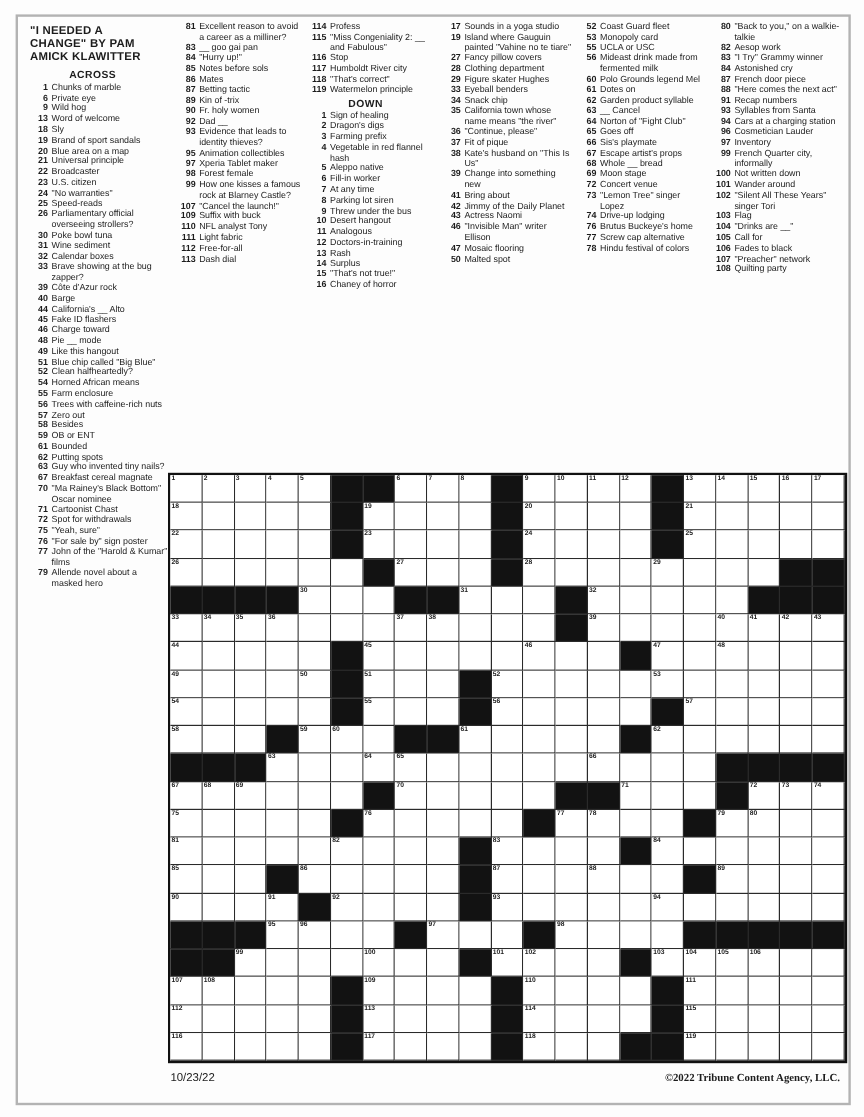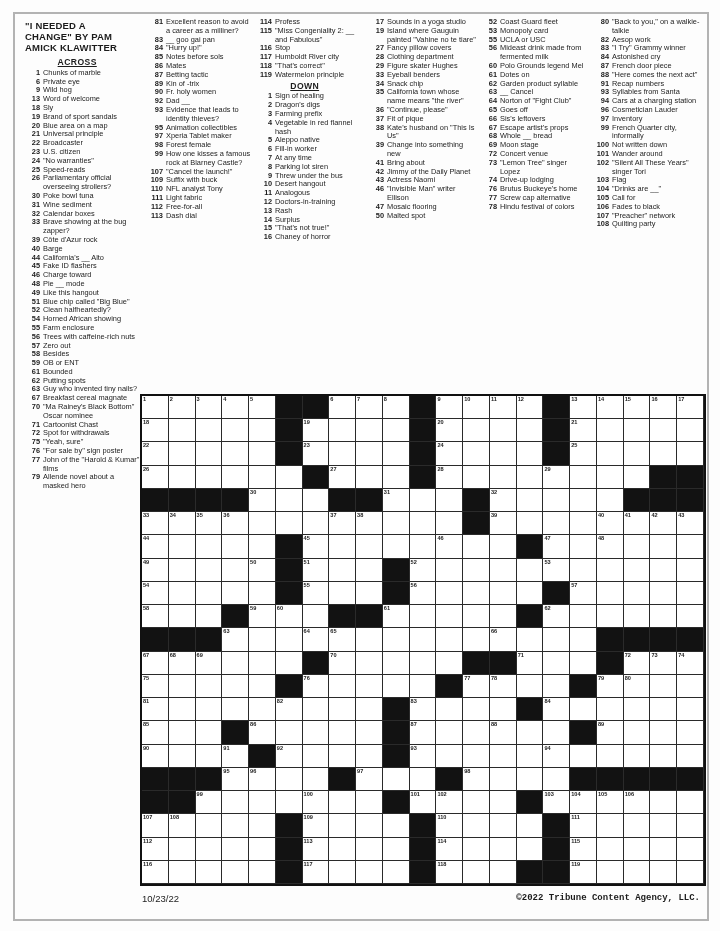--- a/index.html
+++ b/index.html
@@ -9,33 +9,33 @@
   .title{position:absolute;left:25px;top:20px;width:120px;font-size:9.5px;font-weight:bold;
          line-height:11px;letter-spacing:.2px;}
   .clue-col{position:absolute;font-size:7.4px;line-height:8.8px;}
   .col0{left:25px;top:56px;width:116px;}
   .col1{left:148px;top:18px;width:105px;}
   .col2{left:257px;top:18px;width:106px;}
   .col3{left:369px;top:18px;width:107px;}
   .col4{left:482px;top:18px;width:106px;}
   .col5{left:594px;top:18px;width:110px;}
   .clue-header{font-weight:bold;font-size:8.6px;text-align:center;width:90%;
-               margin:2px 0 2px 0;letter-spacing:.4px;text-decoration:underline;}
+               margin:2px 0 2px 0;letter-spacing:.4px;}
   .clue{display:flex;align-items:flex-start;}
   .cnum{flex:none;width:15px;text-align:right;padding-right:3px;font-weight:bold;}
   .ctext{flex:1;}
   #grid{position:absolute;left:140px;top:394px;width:562px;height:488px;
         display:grid;grid-template-columns:repeat(21,1fr);grid-template-rows:repeat(21,1fr);
         border:2px solid #111;background:#fff;}
   .cell{position:relative;border-right:1px solid #2a2a2a;border-bottom:1px solid #2a2a2a;background:#fff;}
   .cell.black{background:#121212;}
   .cell .num{position:absolute;left:1px;top:0;font-size:5.6px;line-height:6.5px;font-weight:bold;color:#222;}
   .footer-date{position:absolute;left:142px;top:893px;font-size:9.5px;font-weight:normal;}
   .footer-copy{position:absolute;right:20px;top:893px;font-size:9px;font-weight:bold;
-               font-family:Liberation Mono, monospace;}
+               font-family:Liberation Serif, serif;}
 </style>
 </head>
 <body>
 
 <div class="page">
   <div class="frame"></div>
 
   <div class="title">
     <div>"I NEEDED A</div>
     <div>CHANGE" BY PAM</div>
@@ -144,21 +144,21 @@
         <div class="clue">
           <span class="cnum">51</span>
           <span class="ctext">Blue chip called "Big Blue"</span>
         </div>
         <div class="clue">
           <span class="cnum">52</span>
           <span class="ctext">Clean halfheartedly?</span>
         </div>
         <div class="clue">
           <span class="cnum">54</span>
-          <span class="ctext">Horned African showing</span>
+          <span class="ctext">Horned African means</span>
         </div>
         <div class="clue">
           <span class="cnum">55</span>
           <span class="ctext">Farm enclosure</span>
         </div>
         <div class="clue">
           <span class="cnum">56</span>
           <span class="ctext">Trees with caffeine-rich nuts</span>
         </div>
         <div class="clue">
@@ -501,21 +501,21 @@
         <div class="clue">
           <span class="cnum">64</span>
           <span class="ctext">Norton of "Fight Club"</span>
         </div>
         <div class="clue">
           <span class="cnum">65</span>
           <span class="ctext">Goes off</span>
         </div>
         <div class="clue">
           <span class="cnum">66</span>
-          <span class="ctext">Sis's leftovers</span>
+          <span class="ctext">Sis's playmate</span>
         </div>
         <div class="clue">
           <span class="cnum">67</span>
           <span class="ctext">Escape artist's props</span>
         </div>
         <div class="clue">
           <span class="cnum">68</span>
           <span class="ctext">Whole __ bread</span>
         </div>
         <div class="clue">

